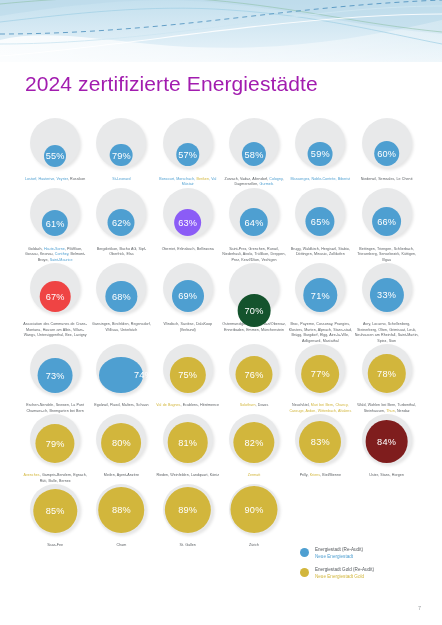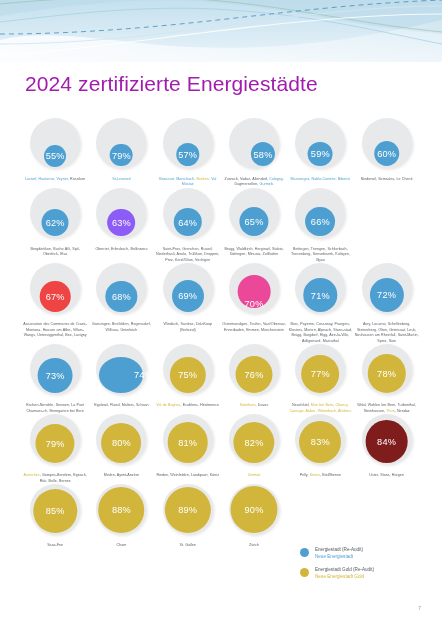--- a/index.html
+++ b/index.html
@@ -192,21 +192,21 @@
             <div class="outer"></div>
             <div class="inner" style="width: 23.4286px; height: 23.4286px; background: rgb(78, 159, 209); top: 25.0714px;">
               <span class="pct">57%</span>
             </div>
           </div>
           <div class="label"><span class="hl-blue">Boncourt, Morschach, </span><span class="hl-gold">Beriken</span><span class="hl-blue">, Val Müstair</span></div>
         </div>
         <div class="cell">
           <div class="chart">
             <div class="outer"></div>
-            <div class="inner" style="width: 24.1429px; height: 24.1429px; background: rgb(78, 159, 209); top: 24.3571px; margin-left: 9px;">
+            <div class="inner" style="width: 24.1429px; height: 24.1429px; background: rgb(78, 159, 209); top: 24.3571px;">
               <span class="pct">58%</span>
             </div>
           </div>
           <div class="label"><span>Zurzach, Vaduz, Altendorf, </span><span class="hl-blue">Cologny</span><span>, Dagmersellen, </span><span class="hl-blue">Gurmels</span></div>
         </div>
         <div class="cell">
           <div class="chart">
             <div class="outer"></div>
             <div class="inner" style="width: 24.8571px; height: 24.8571px; background: rgb(78, 159, 209); top: 23.6429px;">
               <span class="pct">59%</span>
@@ -221,20 +221,29 @@
               <span class="pct">60%</span>
             </div>
           </div>
           <div class="label"><span>Niederwil, Semsales, Le Chenit</span></div>
         </div>
       </div>
       <div class="row">
         <div class="cell">
           <div class="chart">
             <div class="outer"></div>
+            <div class="inner" style="width: 26.2857px; height: 26.2857px; background: rgb(78, 159, 209); top: 22.2143px;">
+              <span class="pct">61%</span>
+            </div>
+          </div>
+          <div class="label"><span>Goldach, </span><span class="hl-blue">Haute-Sorne</span><span>, Pfäffikon, Gossau, Knonau, </span><span class="hl-blue">Conthey</span><span>, Belmont-Broye, </span><span class="hl-blue">Saint-Maurice</span></div>
+        </div>
+        <div class="cell">
+          <div class="chart">
+            <div class="outer"></div>
             <div class="inner" style="width: 27px; height: 27px; background: rgb(78, 159, 209); top: 21.5px;">
               <span class="pct">62%</span>
             </div>
           </div>
           <div class="label"><span>Bergdietikon, Bucho AG, Sipf-Oberfrick, Elsa</span></div>
         </div>
         <div class="cell">
           <div class="chart">
             <div class="outer"></div>
             <div class="inner" style="width: 27.7143px; height: 27.7143px; background: #8b5cf6; top: 20.7857px;">
@@ -295,40 +304,40 @@
             <div class="outer"></div>
             <div class="inner" style="width: 32px; height: 32px; background: rgb(78, 159, 209); top: 16.5px;">
               <span class="pct">69%</span>
             </div>
           </div>
           <div class="label"><span>Windisch, Savièse, DalaKoop (Verbund)</span></div>
         </div>
         <div class="cell">
           <div class="chart">
             <div class="outer"></div>
-            <div class="inner" style="width: 32.7143px; height: 32.7143px; background: #ec4899; top: 12px; align-items: flex-end;">
+            <div class="inner" style="width: 32.7143px; height: 32.7143px; background: #14532d; top: 31px;">
               <span class="pct">70%</span>
             </div>
           </div>
           <div class="label"><span>Ostermundigen, Teufen, Vazi/Obervaz, Ennetbaden, Emmen, Münchenstein</span></div>
         </div>
         <div class="cell">
           <div class="chart">
             <div class="outer"></div>
             <div class="inner" style="width: 33.4286px; height: 33.4286px; background: rgb(78, 159, 209); top: 15.0714px;">
               <span class="pct">71%</span>
             </div>
           </div>
           <div class="label"><span>Broc, Payerne, Cossonay, Prangins, Klosters, Murten, Alpnach, Stans-stad, Brügg, Burgdorf, Elgg, Aire-la-Ville, Adligenswil, Mastathal</span></div>
         </div>
         <div class="cell">
           <div class="chart">
             <div class="outer"></div>
             <div class="inner" style="width: 34.1429px; height: 34.1429px; background: rgb(78, 159, 209); top: 14.3571px;">
-              <span class="pct">72%</span>
+              <span class="pct">33%</span>
             </div>
           </div>
           <div class="label"><span>Avry, Locarno, Schellenberg, Steinerberg, Olten, Grimisuat, Leuk, Neuhausen am Rheinfall, Saint-Martin, Spiez, Sion</span></div>
         </div>
       </div>
       <div class="row">
         <div class="cell">
           <div class="chart">
             <div class="outer"></div>
             <div class="inner" style="width: 34.8571px; height: 34.8571px; background: rgb(78, 159, 209); top: 13.6429px;">

